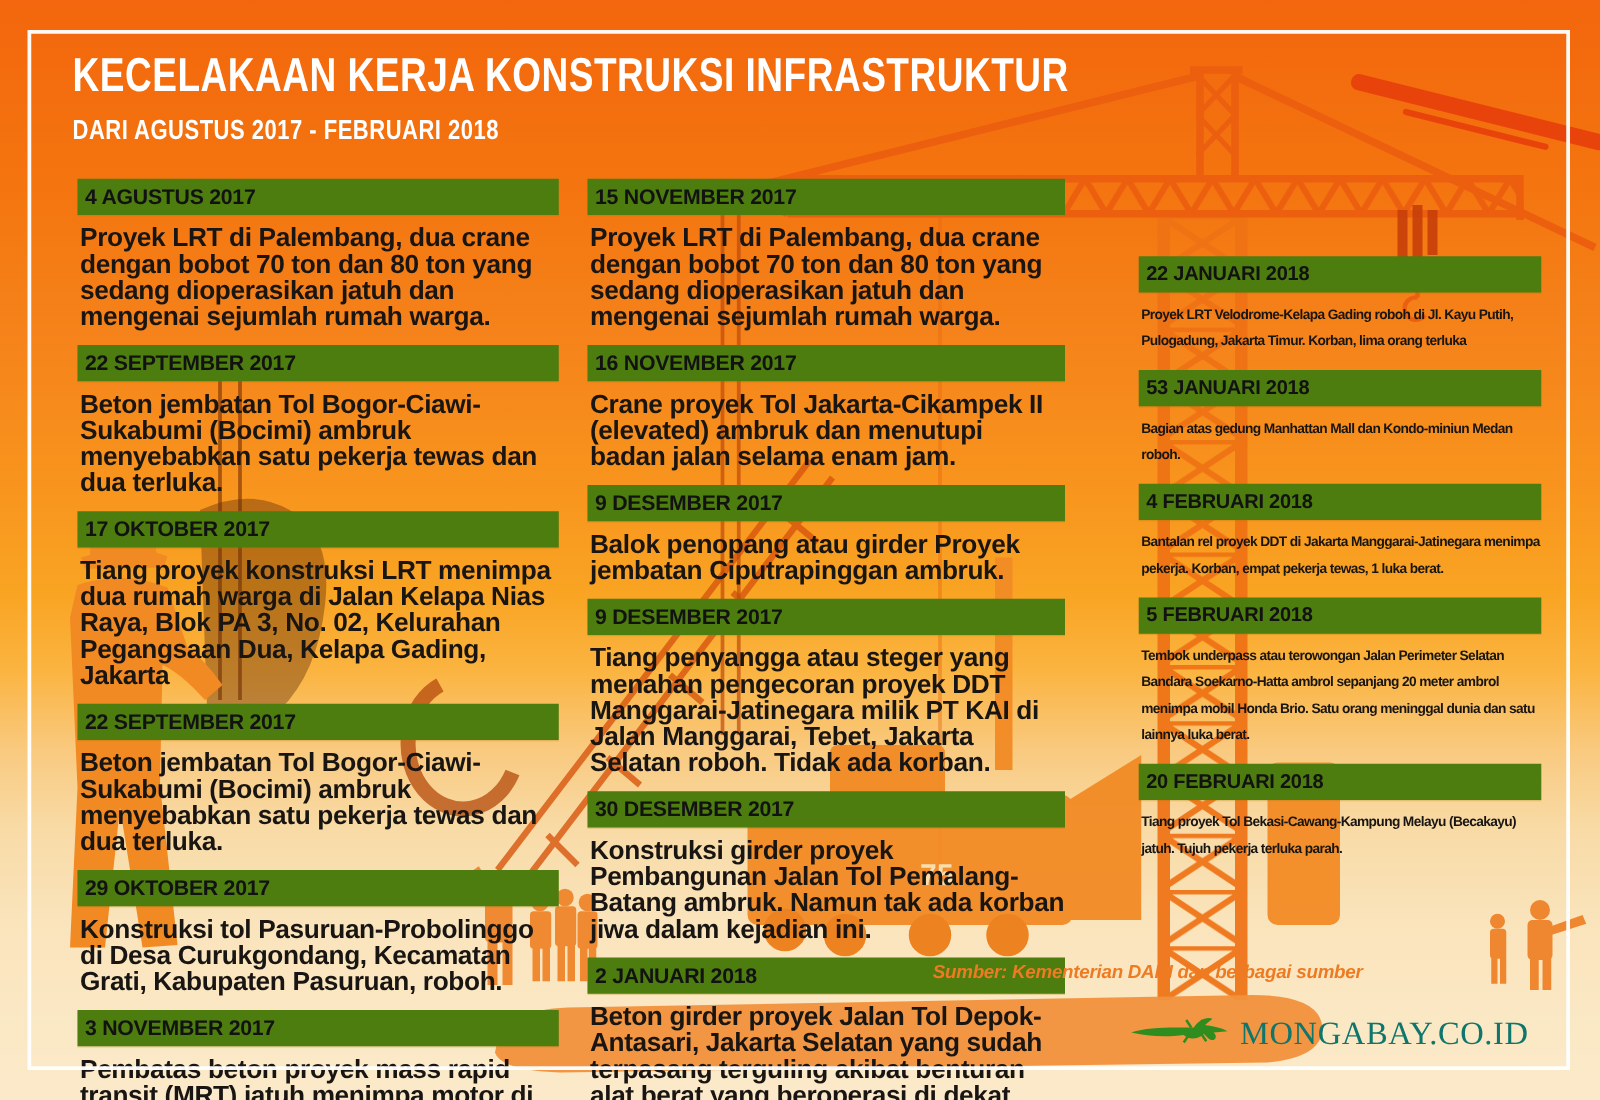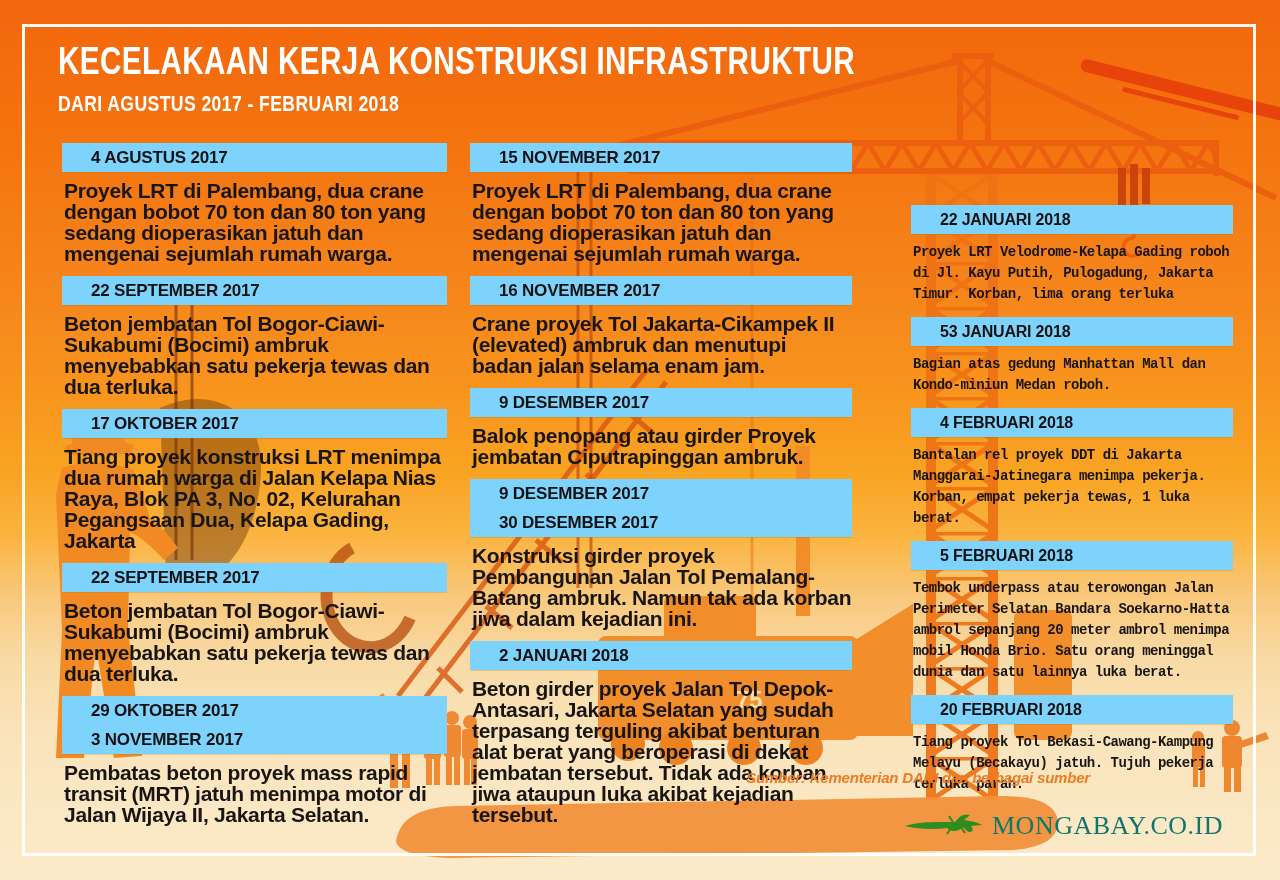--- a/index.html
+++ b/index.html
@@ -20,27 +20,27 @@
   .title-block h1{margin:0;font-size:38px;line-height:42px;font-weight:bold;
     white-space:nowrap;transform:scaleX(0.78);transform-origin:0 0;letter-spacing:0.5px;}
   .title-block .subtitle{margin-top:9px;font-size:22px;font-weight:bold;white-space:nowrap;
     transform:scaleX(0.8);transform-origin:0 0;letter-spacing:0.5px;}
 
   .col{position:absolute;}
   #col1{left:62px;top:143px;width:385px;}
   #col2{left:470px;top:143px;width:382px;}
   #col3{left:911px;top:205px;width:322px;}
 
-  .date-bar{background:#7dd3fc;height:29px;line-height:29px;padding-left:29px;
+  .date-bar{background:#4d7c0f;height:29px;line-height:29px;padding-left:6px;
     font-size:17px;font-weight:bold;color:#121212;letter-spacing:-0.2px;
     box-shadow:0 1px 0 rgba(160,120,0,0.25);}
   .entry p{margin:8px 0 12px 2px;font-size:21px;font-weight:bold;color:#181512;
     line-height:21px;letter-spacing:-0.3px;}
   #col3 .date-bar{font-size:16px;}
-  #col3 .entry p{font-size:14px;letter-spacing:-0.5px;line-height:21px;font-family:Liberation Mono, monospace;}
+  #col3 .entry p{font-size:11px;letter-spacing:-0.5px;line-height:21px;}
 
   .source-line{position:absolute;right:46px;top:769px;font-size:15px;font-weight:bold;
     font-style:italic;color:#EE7B22;letter-spacing:-0.2px;}
   .brand{position:absolute;left:905px;top:810px;display:flex;align-items:center;gap:9px;}
   .brand .brand-text{font-family:"Liberation Serif",serif;font-size:26px;color:#0f766e;
     letter-spacing:0.5px;}
 </style>
 </head>
 <body>
 
@@ -180,20 +180,21 @@
     <div class="entry">
       <div class="date-bar">17 OKTOBER 2017</div>
       <p>Tiang proyek konstruksi LRT menimpa dua rumah warga di Jalan Kelapa Nias Raya, Blok PA 3, No. 02, Kelurahan Pegangsaan Dua, Kelapa Gading, Jakarta</p>
     </div>
     <div class="entry">
       <div class="date-bar">22 SEPTEMBER 2017</div>
       <p>Beton jembatan Tol Bogor-Ciawi-Sukabumi (Bocimi) ambruk menyebabkan satu pekerja tewas dan dua terluka.</p>
     </div>
     <div class="entry">
       <div class="date-bar">29 OKTOBER 2017</div>
+      <p>Konstruksi tol Pasuruan-Probolinggo di Desa Curukgondang, Kecamatan Grati, Kabupaten Pasuruan, roboh.</p>
     </div>
     <div class="entry">
       <div class="date-bar">3 NOVEMBER 2017</div>
       <p>Pembatas beton proyek mass rapid transit (MRT) jatuh menimpa motor di Jalan Wijaya II,  Jakarta Selatan.</p>
     </div>
   </div>
 
   <div class="col" id="col2">
     <div class="entry">
       <div class="date-bar">15 NOVEMBER 2017</div>
@@ -202,20 +203,21 @@
     <div class="entry">
       <div class="date-bar">16 NOVEMBER 2017</div>
       <p>Crane proyek Tol Jakarta-Cikampek II (elevated) ambruk dan menutupi badan jalan selama enam jam.</p>
     </div>
     <div class="entry">
       <div class="date-bar">9 DESEMBER 2017</div>
       <p>Balok penopang atau girder Proyek jembatan Ciputrapinggan ambruk.</p>
     </div>
     <div class="entry">
       <div class="date-bar">9 DESEMBER 2017</div>
+      <p>Tiang penyangga atau steger yang menahan pengecoran proyek DDT Manggarai-Jatinegara milik PT KAI di Jalan Manggarai, Tebet, Jakarta Selatan roboh. Tidak ada korban.</p>
     </div>
     <div class="entry">
       <div class="date-bar">30 DESEMBER 2017</div>
       <p>Konstruksi girder proyek Pembangunan Jalan Tol Pemalang-Batang ambruk. Namun tak ada korban jiwa dalam kejadian ini.</p>
     </div>
     <div class="entry">
       <div class="date-bar">2 JANUARI 2018</div>
       <p>Beton girder proyek Jalan Tol Depok-Antasari, Jakarta Selatan yang sudah terpasang terguling akibat benturan alat berat yang beroperasi di dekat jembatan tersebut. Tidak ada korban jiwa ataupun luka akibat kejadian tersebut.</p>
     </div>
   </div>

